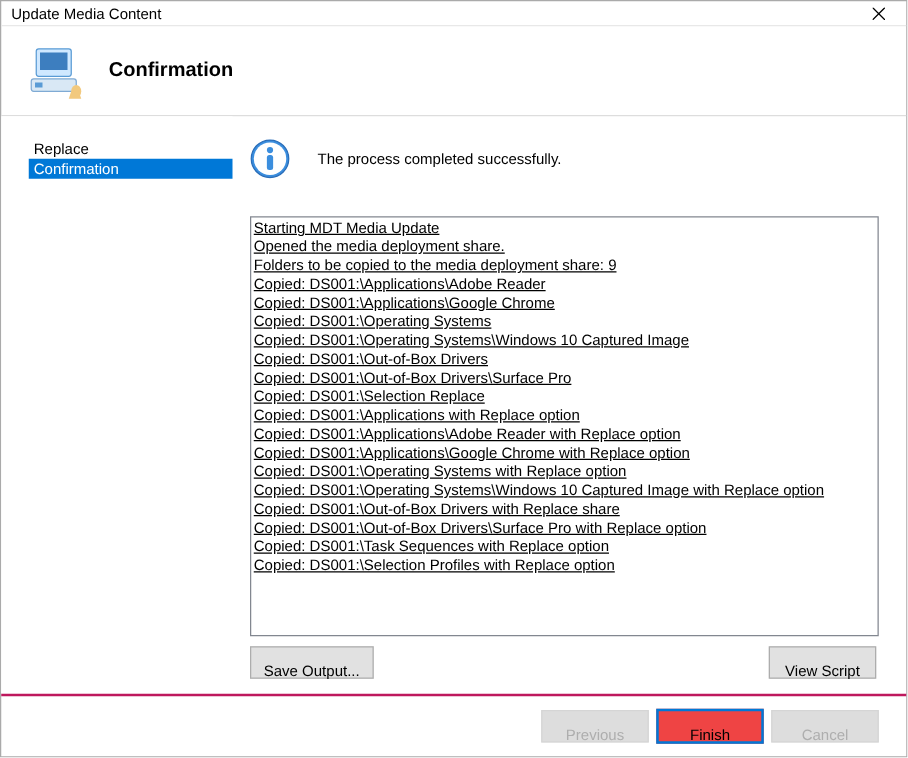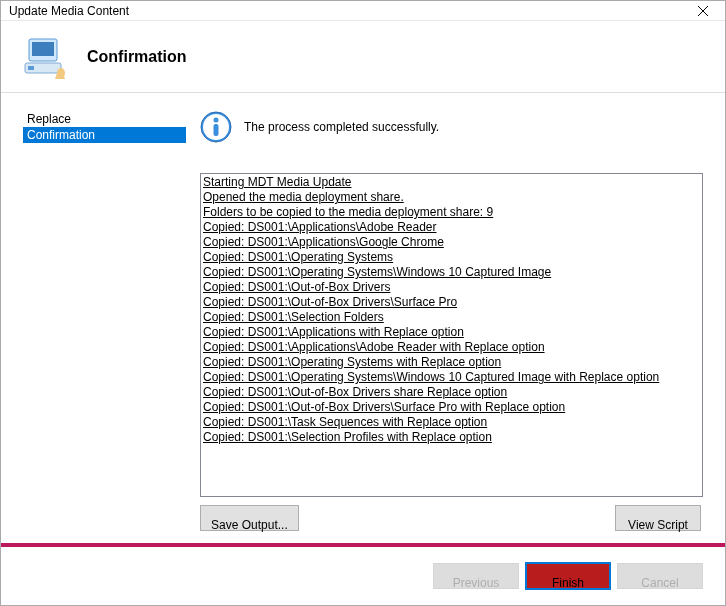--- a/index.html
+++ b/index.html
@@ -17,34 +17,34 @@
     .header-title { font-size: 16px; font-weight: bold; color: #000; }
     
     .body { flex: 1; display: flex; }
     
     .sidebar { width: 185px; padding: 18px 0 0 22px; background: #fff; }
     .sidebar-item { padding: 1px 4px; font-size: 12px; color: #000; cursor: default; }
     .sidebar-item.selected { background: #0078d7; color: #fff; }
     
     .content { flex: 1; padding: 18px 22px 0 14px; display: flex; flex-direction: column; }
     
-    .status-row { display: flex; align-items: center; gap: 12px; margin-bottom: 30px; }
+    .status-row { display: flex; align-items: center; gap: 22px; margin-bottom: 30px; }
     .status-icon { width: 32px; height: 32px; flex-shrink: 0; }
     .status-text { font-size: 12px; color: #000; }
     
     .log-box { flex: 1; border: 1px solid #828790; background: #fff; overflow-y: scroll; padding: 1px 2px; font-size: 12px; line-height: 15px; color: #000; white-space: nowrap; margin-bottom: 8px; font-family: "Segoe UI", Tahoma, sans-serif; position: relative; }
     .log-line { padding: 0; text-decoration: underline; }
     
     .mid-buttons { display: flex; justify-content: space-between; margin-bottom: 12px; padding-right: 2px; }
     
-    .footer { height: 62px; border-top: 4px solid #be185d; display: flex; align-items: center; justify-content: flex-end; padding: 0 22px; gap: 6px; }
+    .footer { height: 50px; border-top: 2px solid #be185d; display: flex; align-items: center; justify-content: flex-end; padding: 0 22px; gap: 6px; }
     
     .btn { min-width: 86px; height: 23px; font-size: 12px; font-family: inherit; background: #e1e1e1; border: 1px solid #adadad; cursor: pointer; padding: 12px 10px; color: #000; }
     .btn:disabled { color: #838383; border-color: #bfbfbf; background: #ccc; opacity: 0.65; cursor: default; }
-    .btn.primary { border: 2px solid #0078d7; background: #b91c1c; }
+    .btn.primary { border: 2px solid #0078d7; background: #ef4444; }
     
     ::-webkit-scrollbar { width: 17px; }
     ::-webkit-scrollbar-track { background: #f0f0f0; }
     ::-webkit-scrollbar-thumb { background: #cdcdcd; border: 1px solid #f0f0f0; }
     ::-webkit-scrollbar-button { background: #f0f0f0; height: 17px; }
   </style>
 </head>
 <body>
 
 <div class="window">
@@ -93,26 +93,27 @@
       <div class="log-box" id="log-box">
           <div class="log-line">Starting MDT Media Update</div>
           <div class="log-line">Opened the media deployment share.</div>
           <div class="log-line">Folders to be copied to the media deployment share: 9</div>
           <div class="log-line">Copied: DS001:\Applications\Adobe Reader</div>
           <div class="log-line">Copied: DS001:\Applications\Google Chrome</div>
           <div class="log-line">Copied: DS001:\Operating Systems</div>
           <div class="log-line">Copied: DS001:\Operating Systems\Windows 10 Captured Image</div>
           <div class="log-line">Copied: DS001:\Out-of-Box Drivers</div>
           <div class="log-line">Copied: DS001:\Out-of-Box Drivers\Surface Pro</div>
-          <div class="log-line">Copied: DS001:\Selection Folders</div>
+          <div class="log-line">Copied: DS001:\Selection Replace</div>
           <div class="log-line">Copied: DS001:\Applications with Replace option</div>
           <div class="log-line">Copied: DS001:\Applications\Adobe Reader with Replace option</div>
+          <div class="log-line">Copied: DS001:\Applications\Google Chrome with Replace option</div>
           <div class="log-line">Copied: DS001:\Operating Systems with Replace option</div>
           <div class="log-line">Copied: DS001:\Operating Systems\Windows 10 Captured Image with Replace option</div>
-          <div class="log-line">Copied: DS001:\Out-of-Box Drivers share Replace option</div>
+          <div class="log-line">Copied: DS001:\Out-of-Box Drivers with Replace share</div>
           <div class="log-line">Copied: DS001:\Out-of-Box Drivers\Surface Pro with Replace option</div>
           <div class="log-line">Copied: DS001:\Task Sequences with Replace option</div>
           <div class="log-line">Copied: DS001:\Selection Profiles with Replace option</div>
         </div>
 
       <div class="mid-buttons">
         <button class="btn">Save Output...</button>
         <button class="btn">View Script</button>
       </div>
     </div>

